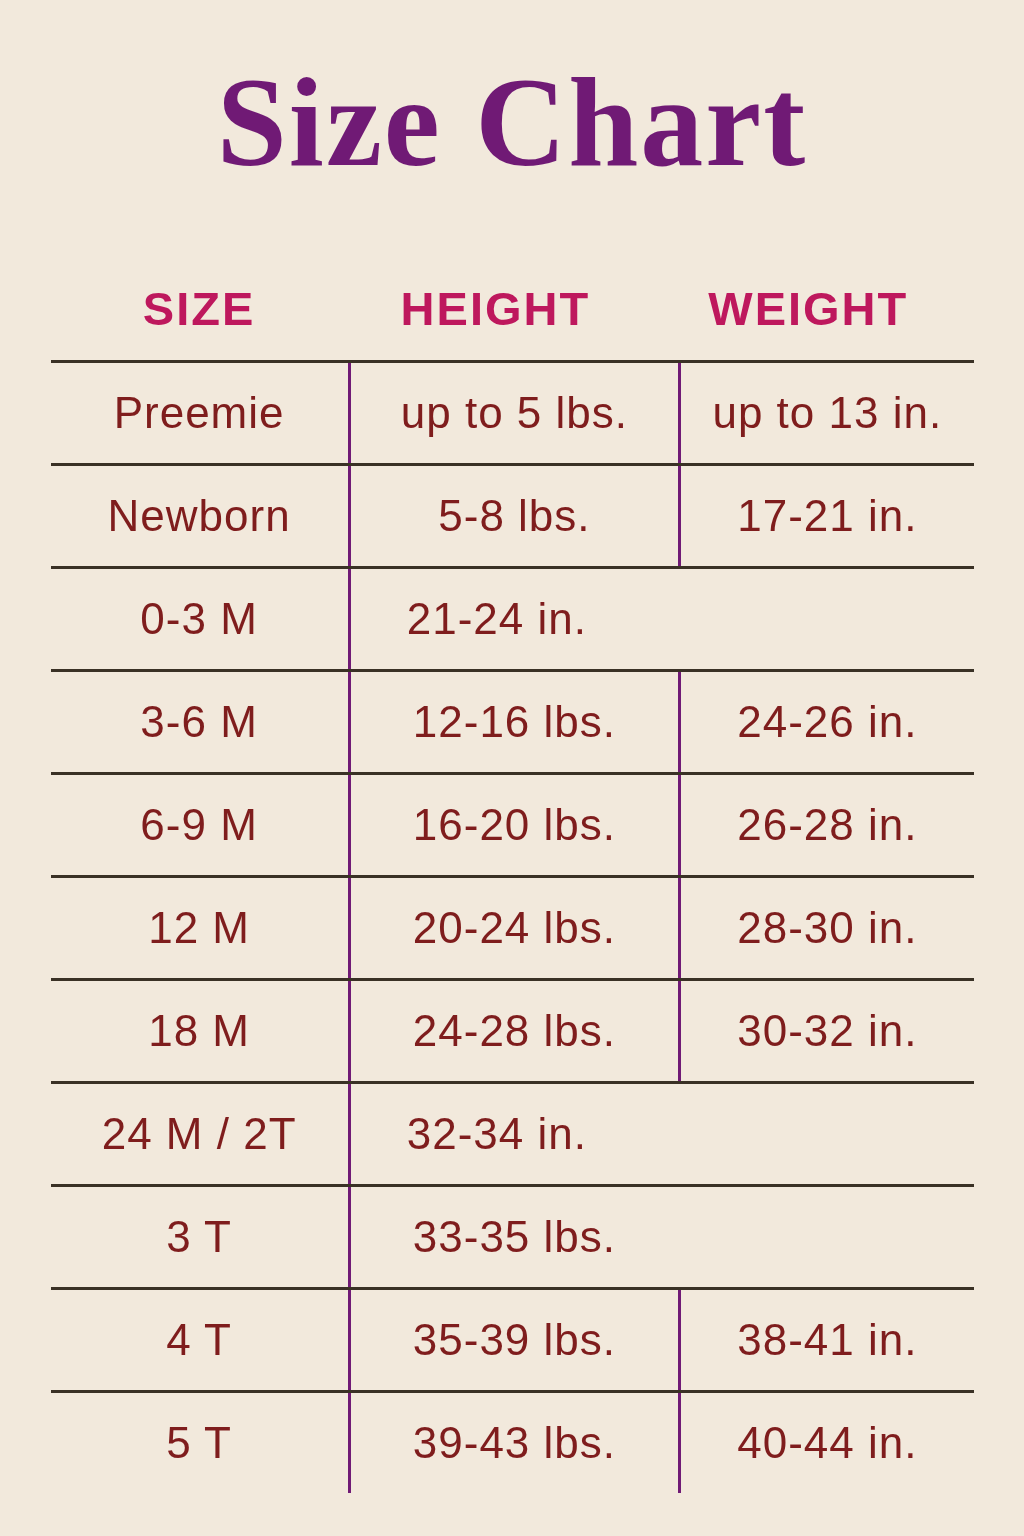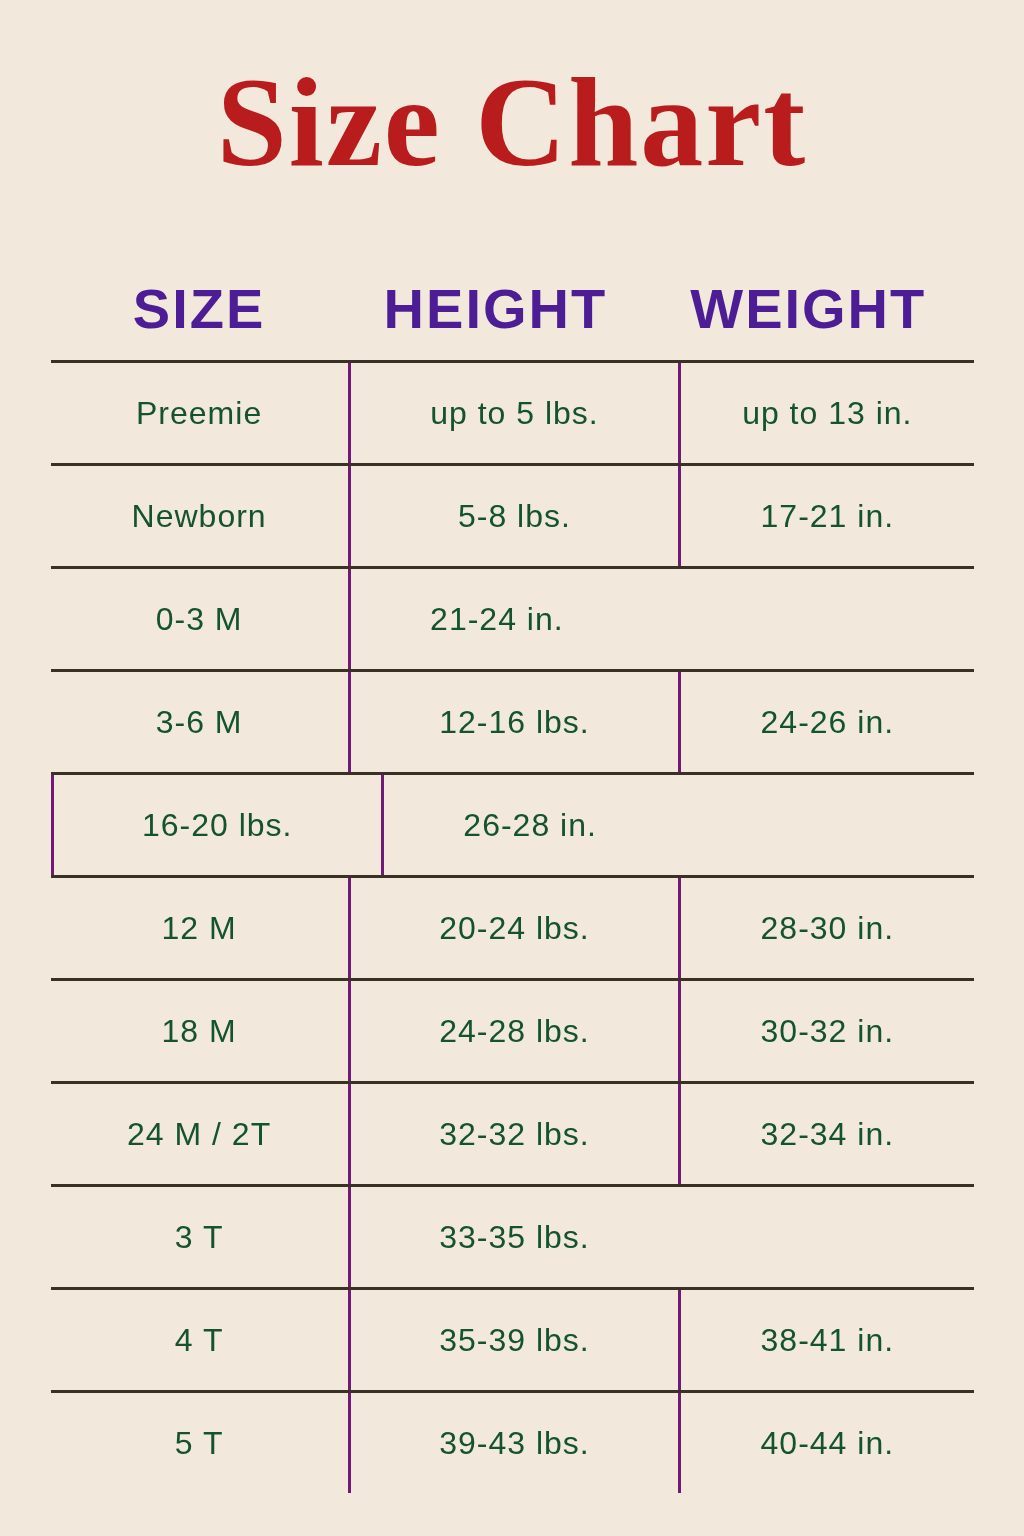--- a/index.html
+++ b/index.html
@@ -16,52 +16,52 @@
   }
   .title {
     margin: 0;
     padding-top: 38px;
     text-align: center;
     font-family: "Liberation Serif", serif;
     font-weight: 700;
     font-size: 126px;
     line-height: 1.35;
     letter-spacing: 2px;
-    color: #b91c1c;
+    color: #701a75;
   }
   .table {
     width: 923px;
     margin: 48px auto 0 auto;
   }
   .header-row {
     display: flex;
     height: 104px;
     align-items: center;
   }
   .hcell {
     text-align: center;
     font-weight: 700;
-    font-size: 56px;
+    font-size: 47px;
     letter-spacing: 2px;
-    color: #4c1d95;
+    color: #be185d;
   }
   .row {
     display: flex;
     height: 100px;
     border-top: 3px solid #3a3125;
     align-items: stretch;
   }
   .cell {
     display: flex;
     align-items: center;
     justify-content: center;
     text-align: left;
-    font-size: 32px;
+    font-size: 44px;
     letter-spacing: 1px;
-    color: #14532d;
+    color: #7f1d1d;
     box-sizing: border-box;
   }
   .c1 { width: 32.2%; }
   .c2 { width: 35.8%; }
   .c3 { width: 32.0%; }
   .row .c2, .row .c3 {
     border-left: 3px solid #701a75;
   }
 </style>
 </head>
@@ -90,36 +90,36 @@
         <div class="row">
           <div class="cell c1">0-3 M</div>
           <div class="cell c3">21-24 in.</div>
         </div>
         <div class="row">
           <div class="cell c1">3-6 M</div>
           <div class="cell c2">12-16 lbs.</div>
           <div class="cell c3">24-26 in.</div>
         </div>
         <div class="row">
+          <div class="cell c1">6-9 M</div>
           <div class="cell c2">16-20 lbs.</div>
           <div class="cell c3">26-28 in.</div>
         </div>
         <div class="row">
           <div class="cell c1">12 M</div>
           <div class="cell c2">20-24 lbs.</div>
           <div class="cell c3">28-30 in.</div>
         </div>
         <div class="row">
           <div class="cell c1">18 M</div>
           <div class="cell c2">24-28 lbs.</div>
           <div class="cell c3">30-32 in.</div>
         </div>
         <div class="row">
           <div class="cell c1">24 M / 2T</div>
-          <div class="cell c2">32-32 lbs.</div>
           <div class="cell c3">32-34 in.</div>
         </div>
         <div class="row">
           <div class="cell c1">3 T</div>
           <div class="cell c2">33-35 lbs.</div>
         </div>
         <div class="row">
           <div class="cell c1">4 T</div>
           <div class="cell c2">35-39 lbs.</div>
           <div class="cell c3">38-41 in.</div>

